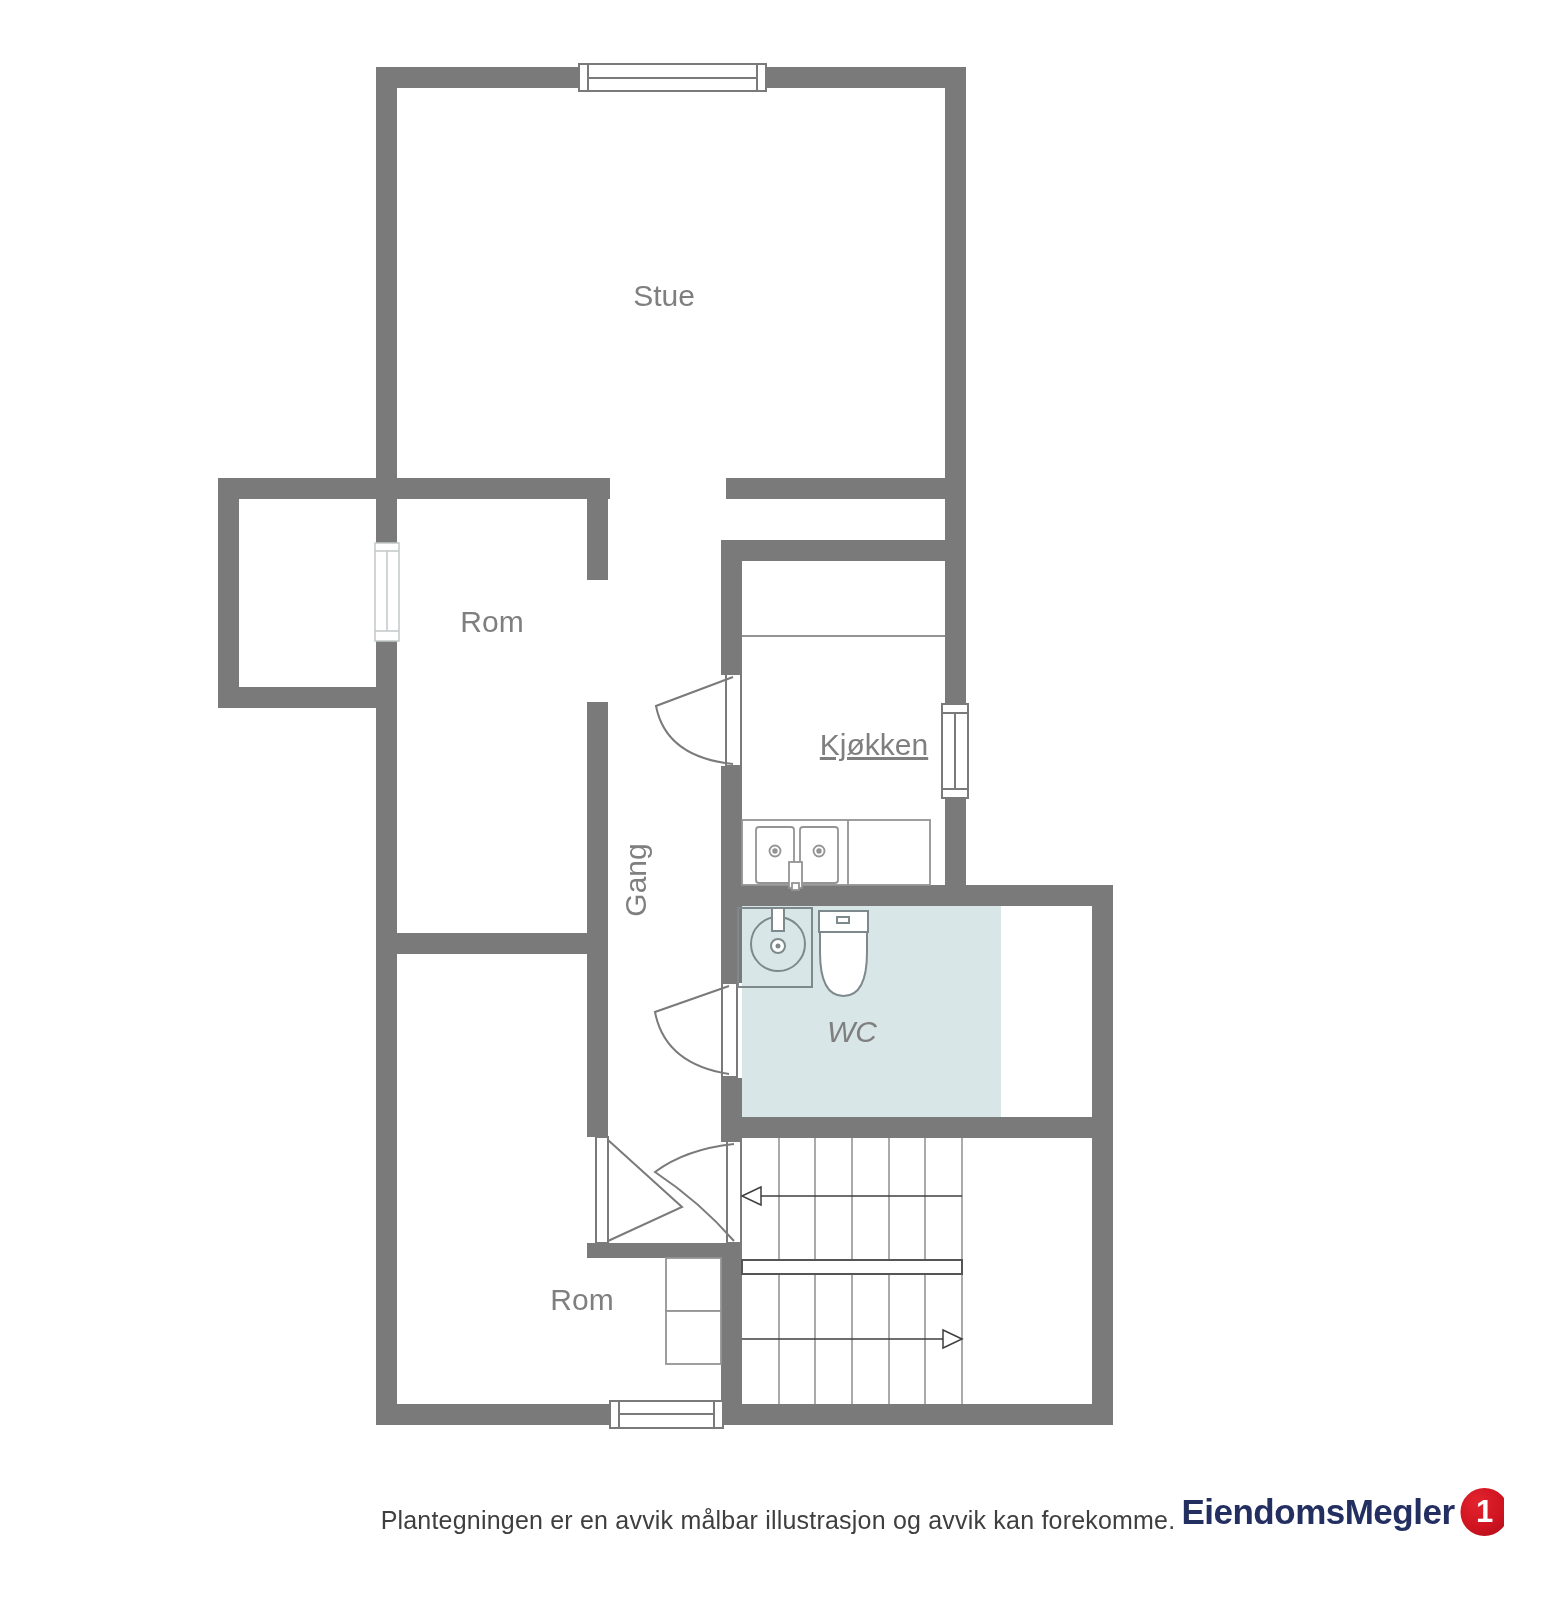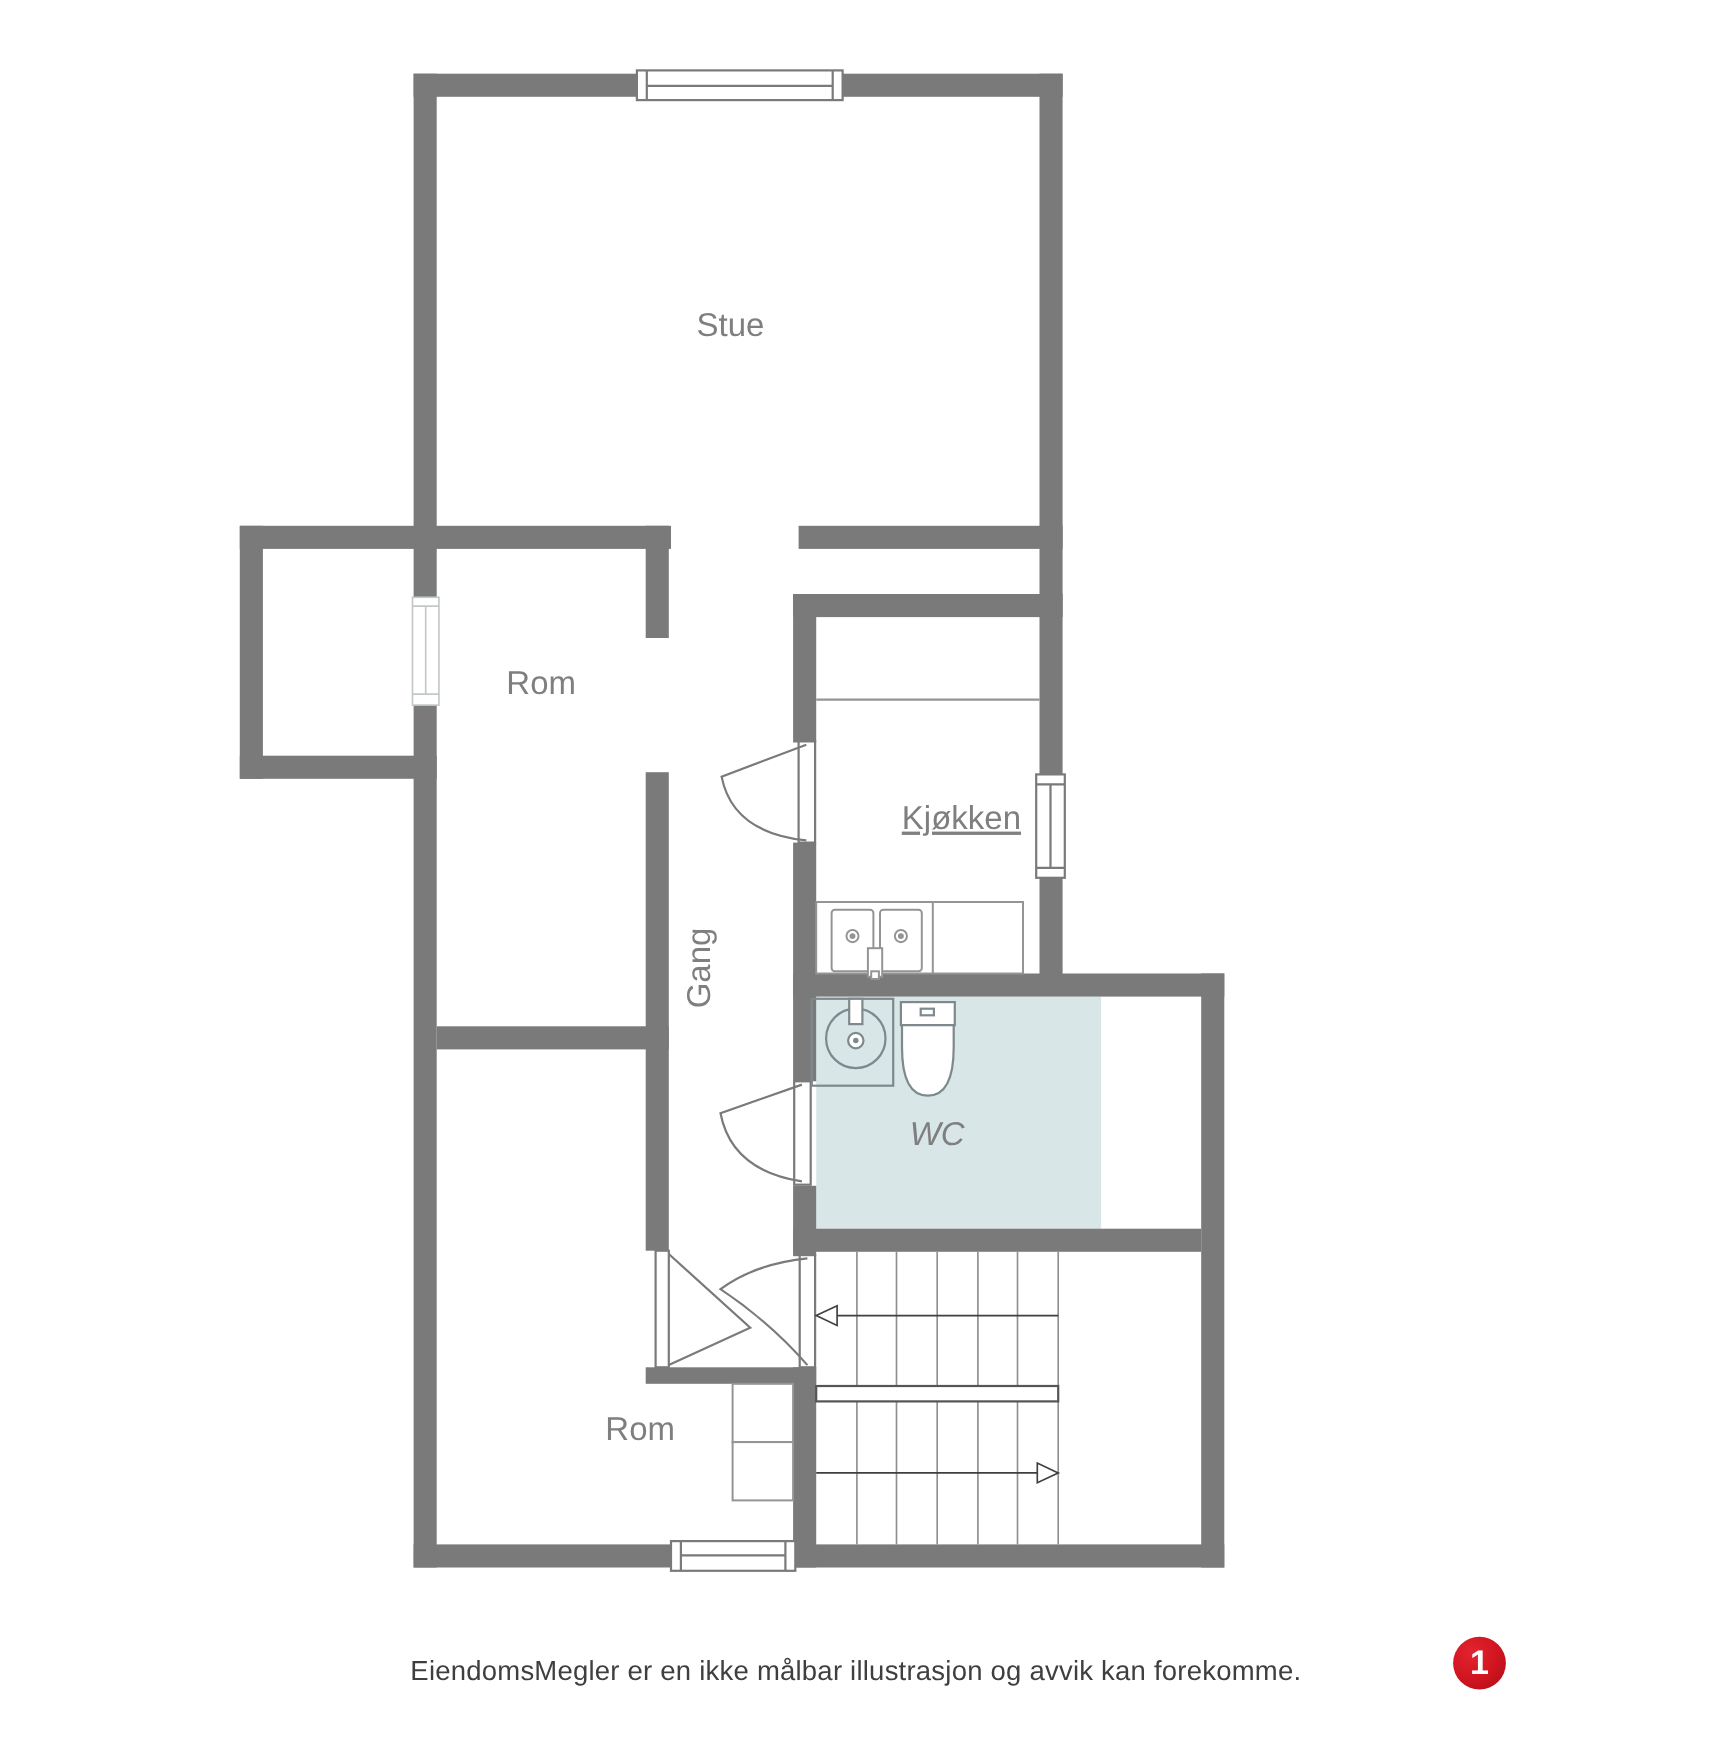--- a/index.html
+++ b/index.html
@@ -169,19 +169,20 @@
   <div class="room-label" style="left:492px;top:622px;">Rom</div>
 
   <div class="room-label" style="left:874px;top:745px;text-decoration:underline;">Kjøkken</div>
 
   <div class="room-label rotated" style="left:636px;top:880px;">Gang</div>
 
   <div class="room-label" style="left:852px;top:1032px;font-style:italic;">WC</div>
 
   <div class="room-label" style="left:582px;top:1300px;">Rom</div>
 
-  <div class="disclaimer">EiendomsMegler er en ikke målbar illustrasjon og avvik kan forekomme.</div>
+  <div class="disclaimer">Plantegningen er en avvik målbar illustrasjon og avvik kan forekomme.</div>
 
   <div class="logo">
+    <span class="logo-text">EiendomsMegler</span>
     <span class="logo-badge">1</span>
   </div>
 
 </div>
 
 </body></html>

